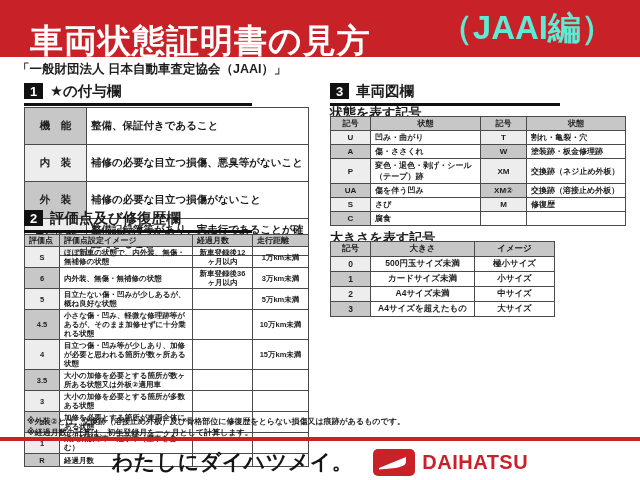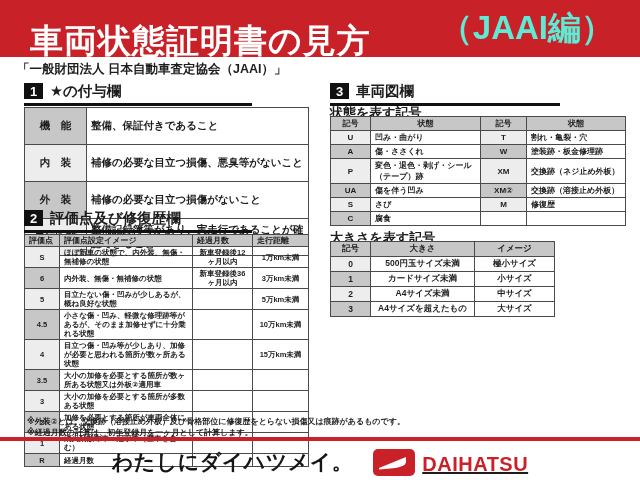--- a/index.html
+++ b/index.html
@@ -41,21 +41,21 @@
   .t3 td{font-size:8px;height:13px;}
   .t4{left:330px;top:241px;width:224px;}
   .t4 td{font-size:8.5px;height:14px;text-align:center;}
   
   .notes{position:absolute;left:27px;top:417px;font-size:8px;line-height:10.5px;font-weight:bold;}
   
   .red-line{position:absolute;left:0;top:437px;width:640px;height:4px;background:#c92128;}
   .footer{position:absolute;left:0;top:444px;width:640px;height:36px;
         display:flex;align-items:center;justify-content:center;gap:20px;}
   .slogan{font-size:21px;font-weight:bold;letter-spacing:0.5px;color:#151515;}
-  .brand{display:flex;align-items:flex-end;gap:7px;text-decoration:underline;}
+  .brand{display:flex;align-items:center;gap:7px;}
   .brand-text{font-size:20px;font-weight:bold;color:#c92128;letter-spacing:0.5px;}
 </style>
 </head>
 <body>
 
 <div class="page">
 
   <div class="header-bar">
     <span class="header-title">車両状態証明書の見方</span>
     <span class="header-edition">（JAAI編）</span>

